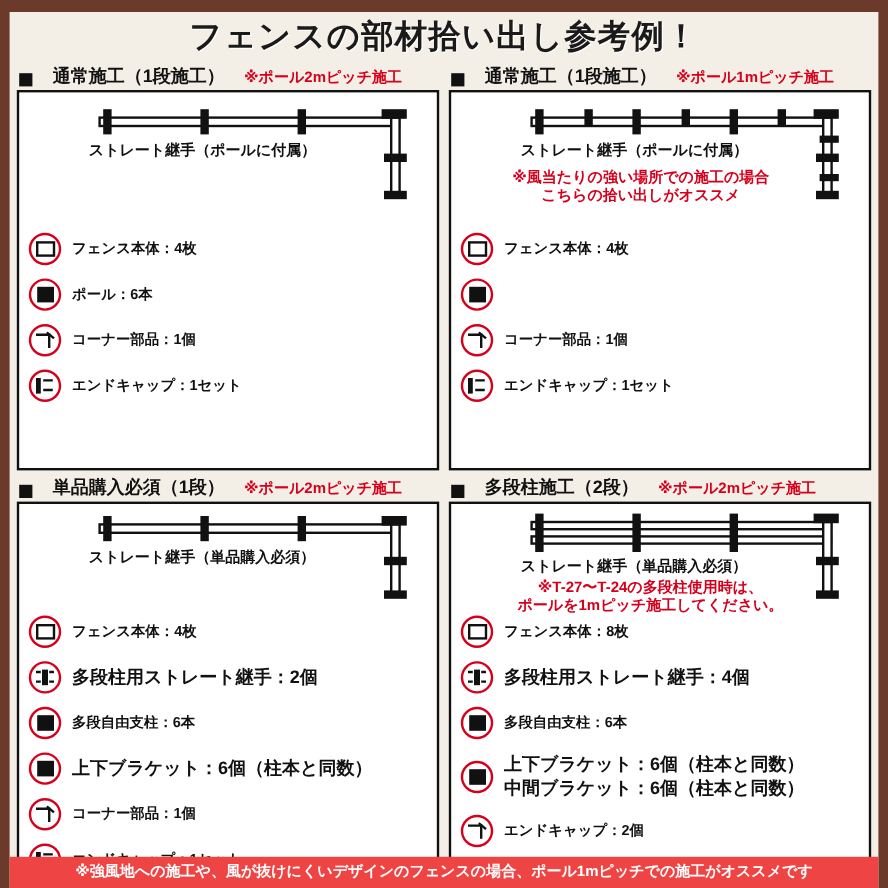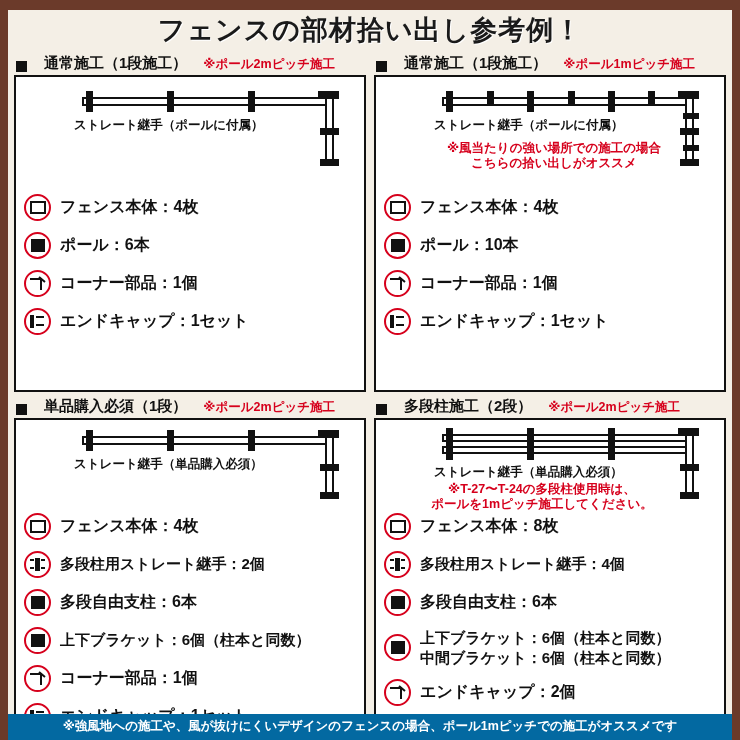--- a/index.html
+++ b/index.html
@@ -80,37 +80,37 @@
   .row{
     display:flex;align-items:center;gap:9px;
     height:38px;
   }
   .bullet{
     width:27px;height:27px;border-radius:50%;
     border:2px solid #d6001c;
     display:flex;align-items:center;justify-content:center;
     flex:0 0 auto;box-sizing:border-box;
   }
-  .row .txt{font-size:16px;font-weight:bold;color:#111;white-space:nowrap;}
+  .row .txt{font-size:12px;font-weight:bold;color:#111;white-space:nowrap;}
   .row .txt.small{font-size:15px;text-align:center;}
   .row.two{height:52px;}
   .row .txt2{font-size:15px;font-weight:bold;color:#111;line-height:1.3;white-space:nowrap;}
 
   
   .ic{position:relative;width:17px;height:17px;}
   .ic-panel{border:2px solid #111;box-sizing:border-box;width:16px;height:13px;}
   .ic-pole{background:#111;width:14px;height:13px;}
   .ic-corner{width:17px;height:15px;}
   .ic-endcap{width:17px;height:15px;}
   .ic-joint{width:17px;height:15px;}
   .ic-bracket{background:#111;width:14px;height:13px;}
 
   .footer{
     position:absolute;left:0;right:0;bottom:0;
-    background:#0369a1;color:#ffffff;
+    background:#ef4444;color:#ffffff;
     font-size:12.5px;font-weight:bold;
     text-align:center;
     padding:4px 0 5px 0;
     letter-spacing:0px;
   }
 </style>
 </head>
 <body>
 
 <div class="page">
@@ -187,35 +187,34 @@
           <div class="post" style="left:143px;top:8px;width:7px;height:21px;"></div>
           <div class="post" style="left:184px;top:8px;width:7px;height:14px;"></div>
           <div class="post" style="left:224px;top:8px;width:7px;height:21px;"></div>
           <div class="post" style="left:264px;top:8px;width:7px;height:14px;"></div>
           <div class="post" style="left:294px;top:8px;width:21px;height:8px;"></div>
           <div class="post" style="left:299px;top:30px;width:16px;height:6px;"></div>
           <div class="post" style="left:296px;top:45px;width:19px;height:7px;"></div>
           <div class="post" style="left:299px;top:62px;width:16px;height:6px;"></div>
           <div class="post" style="left:296px;top:76px;width:19px;height:7px;"></div>
           <div class="label-in" style="left:50px;top:34px;">ストレート継手（ポールに付属）</div>
-          <div class="red-note" style="left:20px;top:58px;width:300px;white-space:pre-line;">※風当たりの強い場所での施工の場合
+          <div class="red-note" style="left:0;top:58px;width:300px;white-space:pre-line;">※風当たりの強い場所での施工の場合
 こちらの拾い出しがオススメ</div>
         </div>
         <div class="rows">
           <div class="row">
             <span class="bullet">
                 <span class="ic ic-panel"></span>
               </span>
             <span class="txt">フェンス本体：4枚</span>
           </div>
           <div class="row">
             <span class="bullet">
                 <span class="ic ic-pole"></span>
               </span>
-            <span class="txt">ポール：10本</span>
           </div>
           <div class="row">
             <span class="bullet">
               <svg class="ic ic-corner" viewBox="0 0 17 15">
                 <path d="M1 3 H12 V14" stroke="#111" stroke-width="2" fill="none"></path>
                 <path d="M10 1 L16 6" stroke="#111" stroke-width="2" fill="none"></path>
               </svg>
             </span>
             <span class="txt">コーナー部品：1個</span>
           </div>

